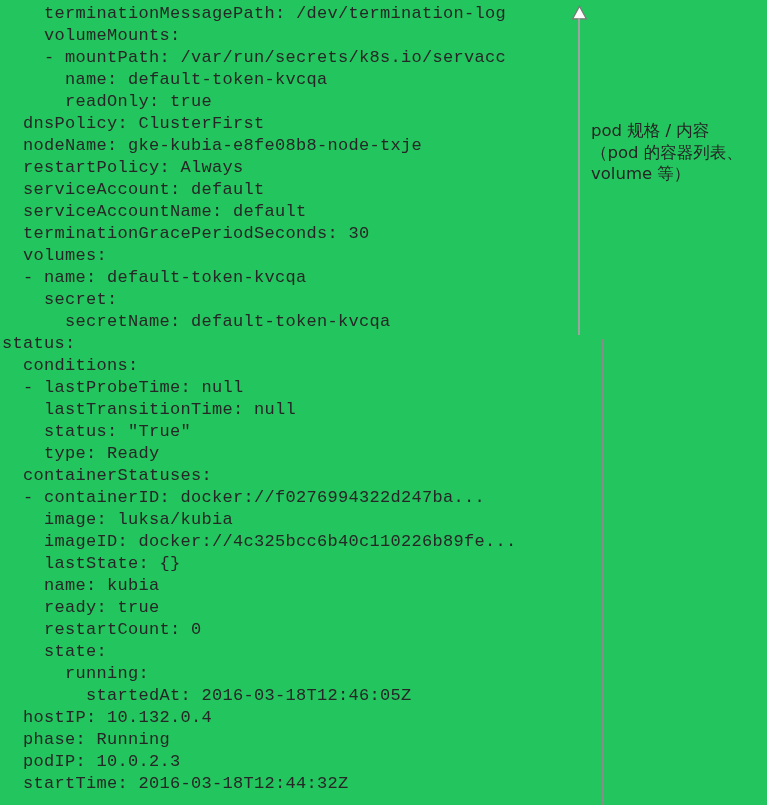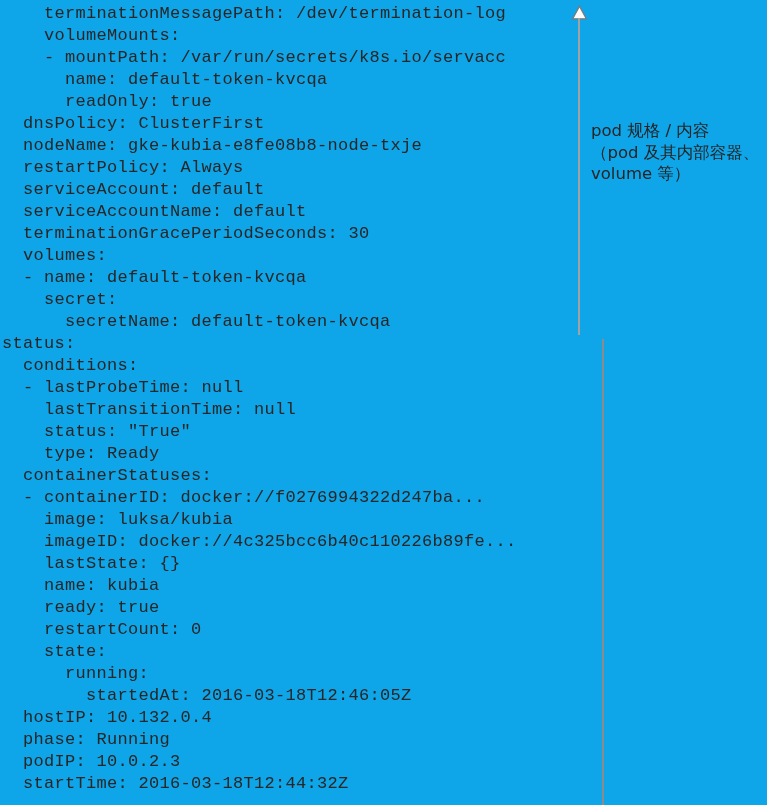--- a/index.html
+++ b/index.html
@@ -5,21 +5,21 @@
   * { margin: 0; padding: 0; box-sizing: border-box; }
   html, body { width: 767px; height: 805px; }
   body {
     font-family: "Liberation Sans", sans-serif;
     background: #ffffff;
   }
   .page {
     position: relative;
     width: 767px;
     height: 805px;
-    background: #0ea5e9;
+    background: #22c55e;
     overflow: hidden;
   }
   
   .yaml {
     position: absolute;
     left: 2px;
     top: 3px;
     font-family: "Liberation Mono", "DejaVu Sans Mono", monospace;
     font-size: 17px;
     line-height: 22px;
@@ -113,19 +113,19 @@
   phase: Running
   podIP: 10.0.2.3
   startTime: 2016-03-18T12:44:32Z</pre>
 
   <svg class="arrowhead" viewBox="0 0 17 15">
     <path d="M8.5 1.2 L15.3 13.8 L1.7 13.8 Z" fill="#fcfcfa" stroke="#7a7a7a" stroke-width="1.3"></path>
   </svg>
   <div class="vline vline-spec"></div>
 
   <div class="annotation annotation-spec">pod 规格 / 内容
-（pod 及其内部容器、
+（pod 的容器列表、
 volume 等）</div>
 
   <div class="vline vline-status"></div>
 
 
 </div>
 
 </body></html>

